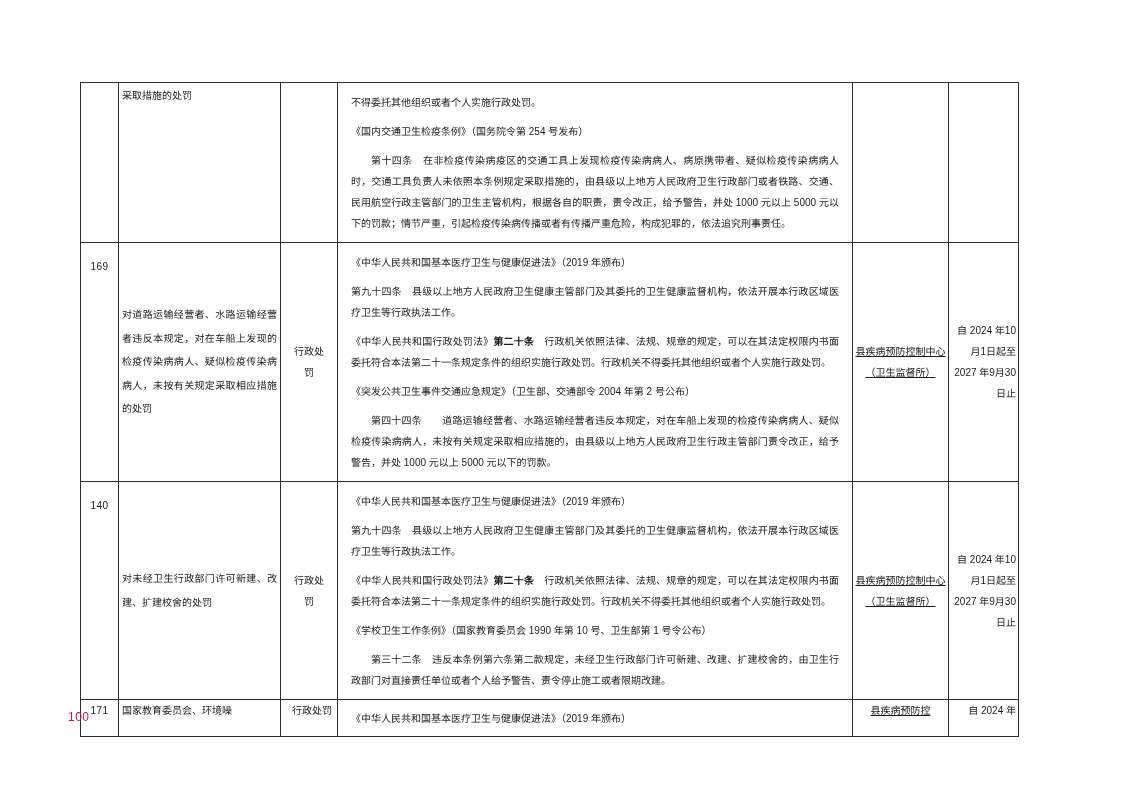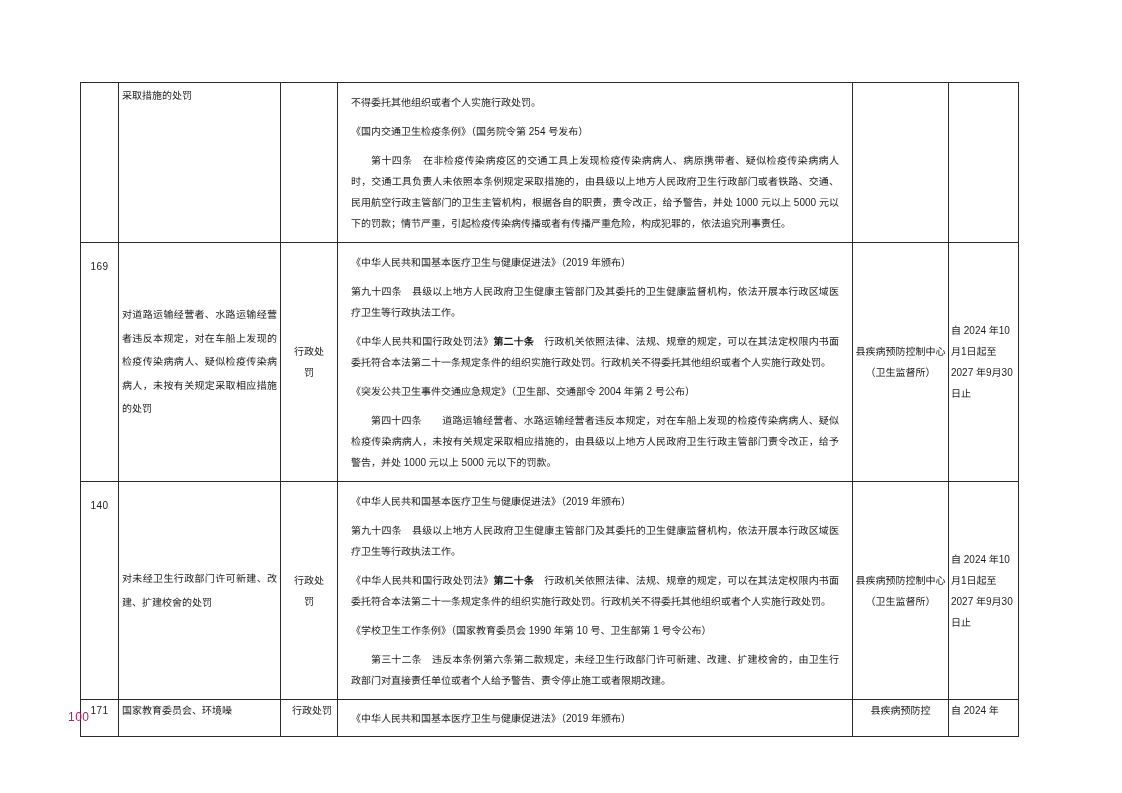--- a/index.html
+++ b/index.html
@@ -31,22 +31,22 @@
     line-height:23.5px;padding:0 3px;
   }
   td.matter.top{vertical-align:top;padding-top:1px;}
   td.type{text-align:center;padding:0 11px;}
   td.legal{
     vertical-align:top;text-align:justify;text-justify:inter-ideograph;
     padding:1px 5px 0 5px;
   }
   td.legal p{margin:8px;}
   td.legal p.indent{text-indent:2em;}
-  td.agency{text-align:center;padding:0 2px;}
-  td.period{text-align:left;padding:0 2px;}
+  td.agency{text-align:center;padding:0 2px;text-decoration:underline;}
+  td.period{text-align:right;padding:0 2px;}
   tr.rD td{white-space:nowrap;vertical-align:top;line-height:19px;padding-top:1px;}
   b{font-weight:bold;}
 
   .pagenum{
     position:absolute;left:68px;top:710px;
     font-size:12px;color:#be185d;letter-spacing:.5px;
   }
 </style>
 </head>
 <body>

